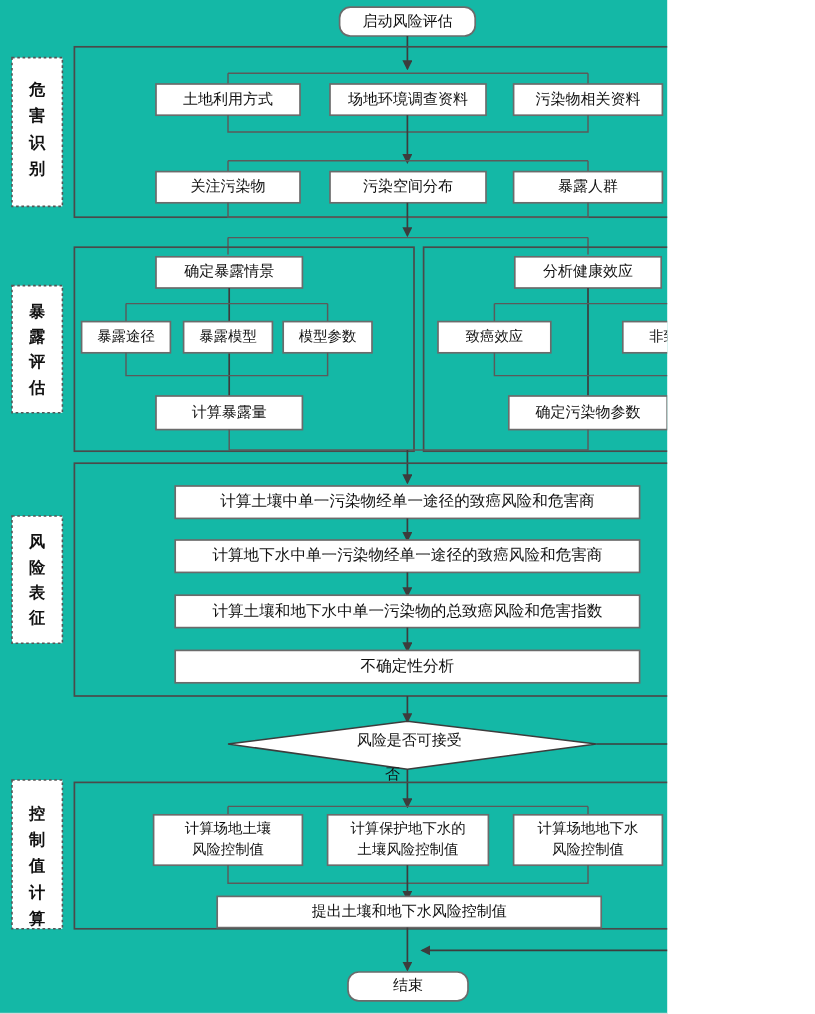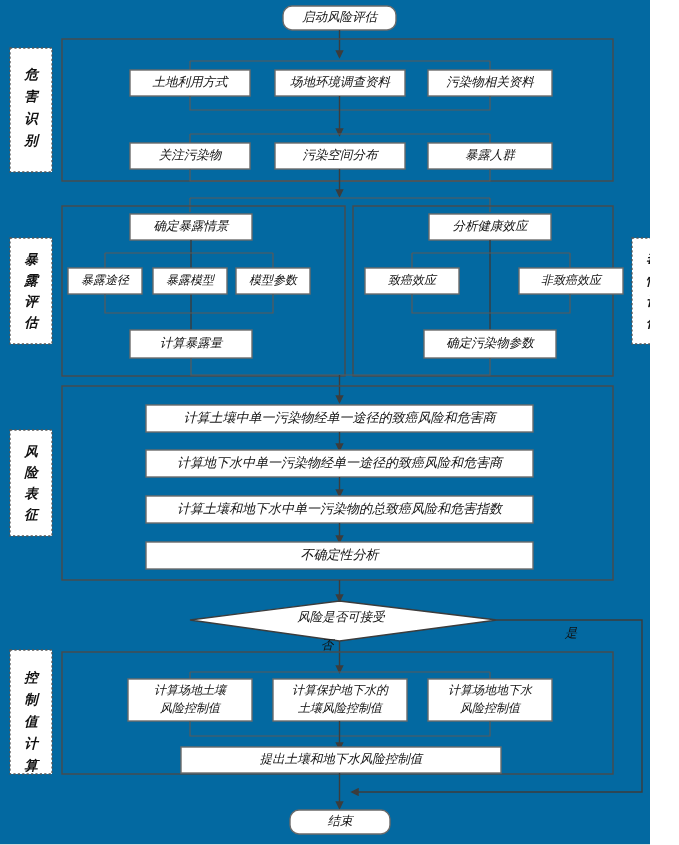--- a/index.html
+++ b/index.html
@@ -5,25 +5,24 @@
   html, body {
     margin: 0;
     padding: 0;
     background: #ffffff;
   }
   body {
     font-family: "Liberation Serif", "DejaVu Serif", serif;
   }
   #page {
     position: relative;
-    width: 650px;
+    width: 556px;
     height: 845px;
-    background: #0369a1;
+    background: #14b8a6;
     overflow: hidden;
-    font-style: italic;
   }
   svg.flow {
     display: block;
     width: 679px;
     height: 845px;
   }
   .node-rect {
     fill: #ffffff;
     stroke: #6b6b6b;
     stroke-width: 1.4;

